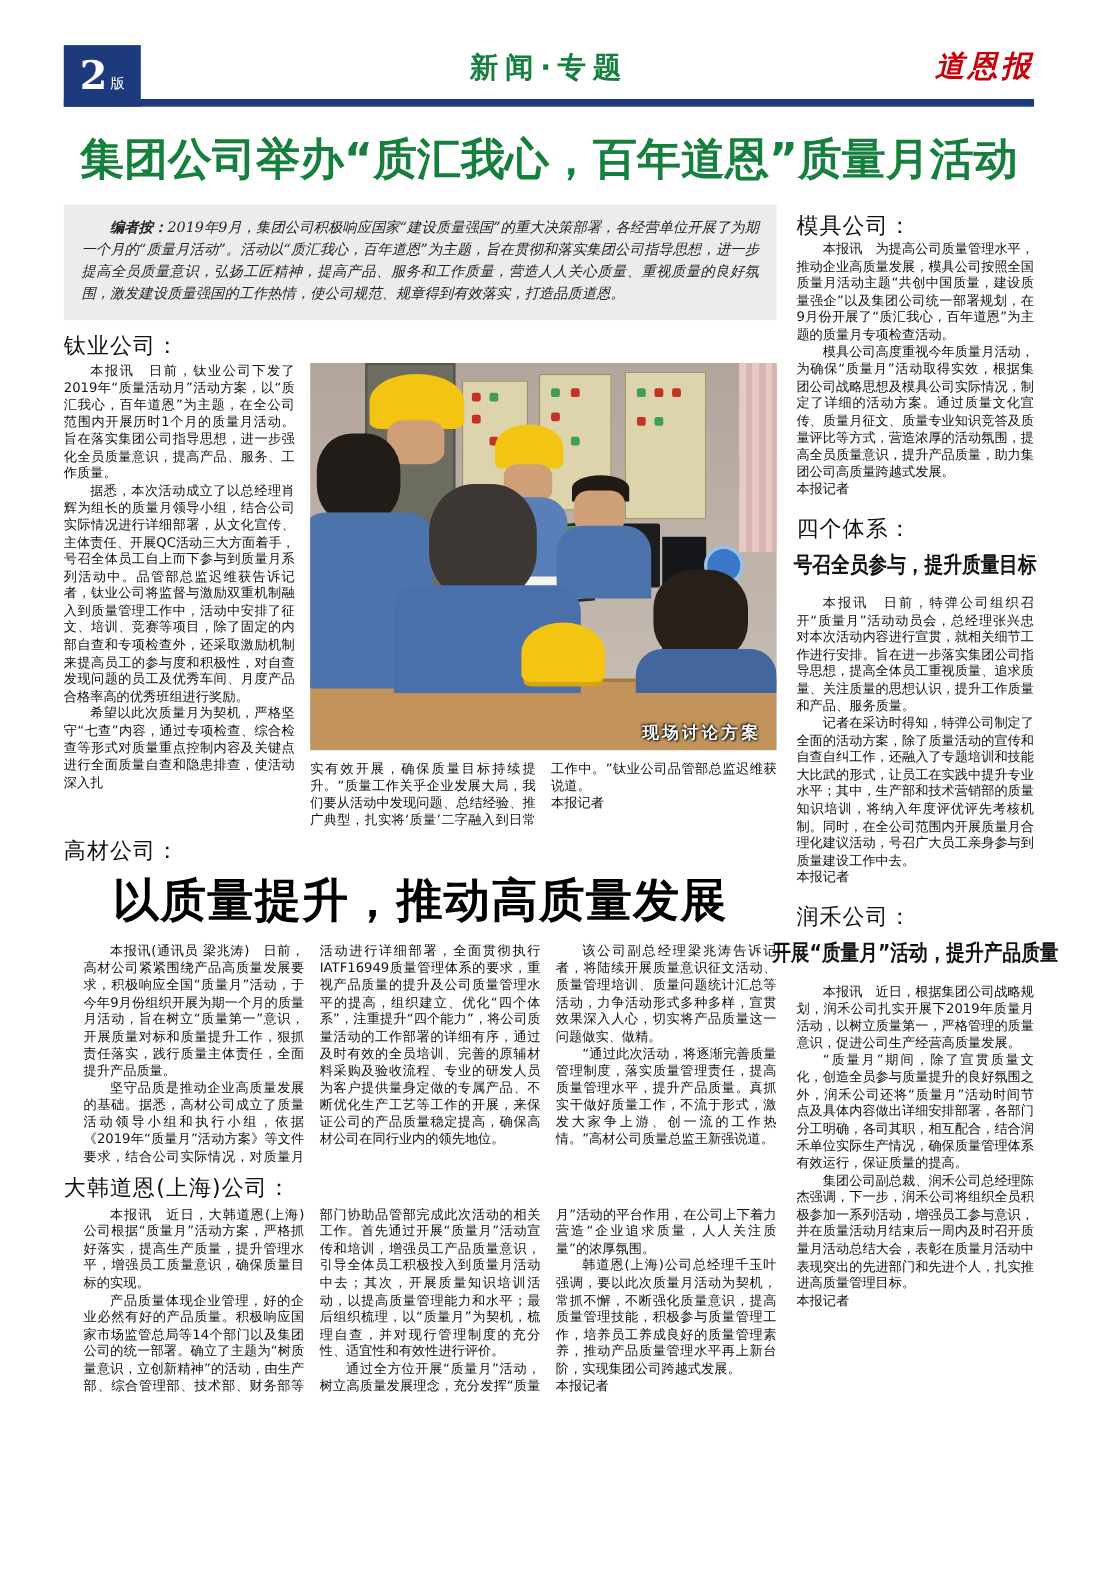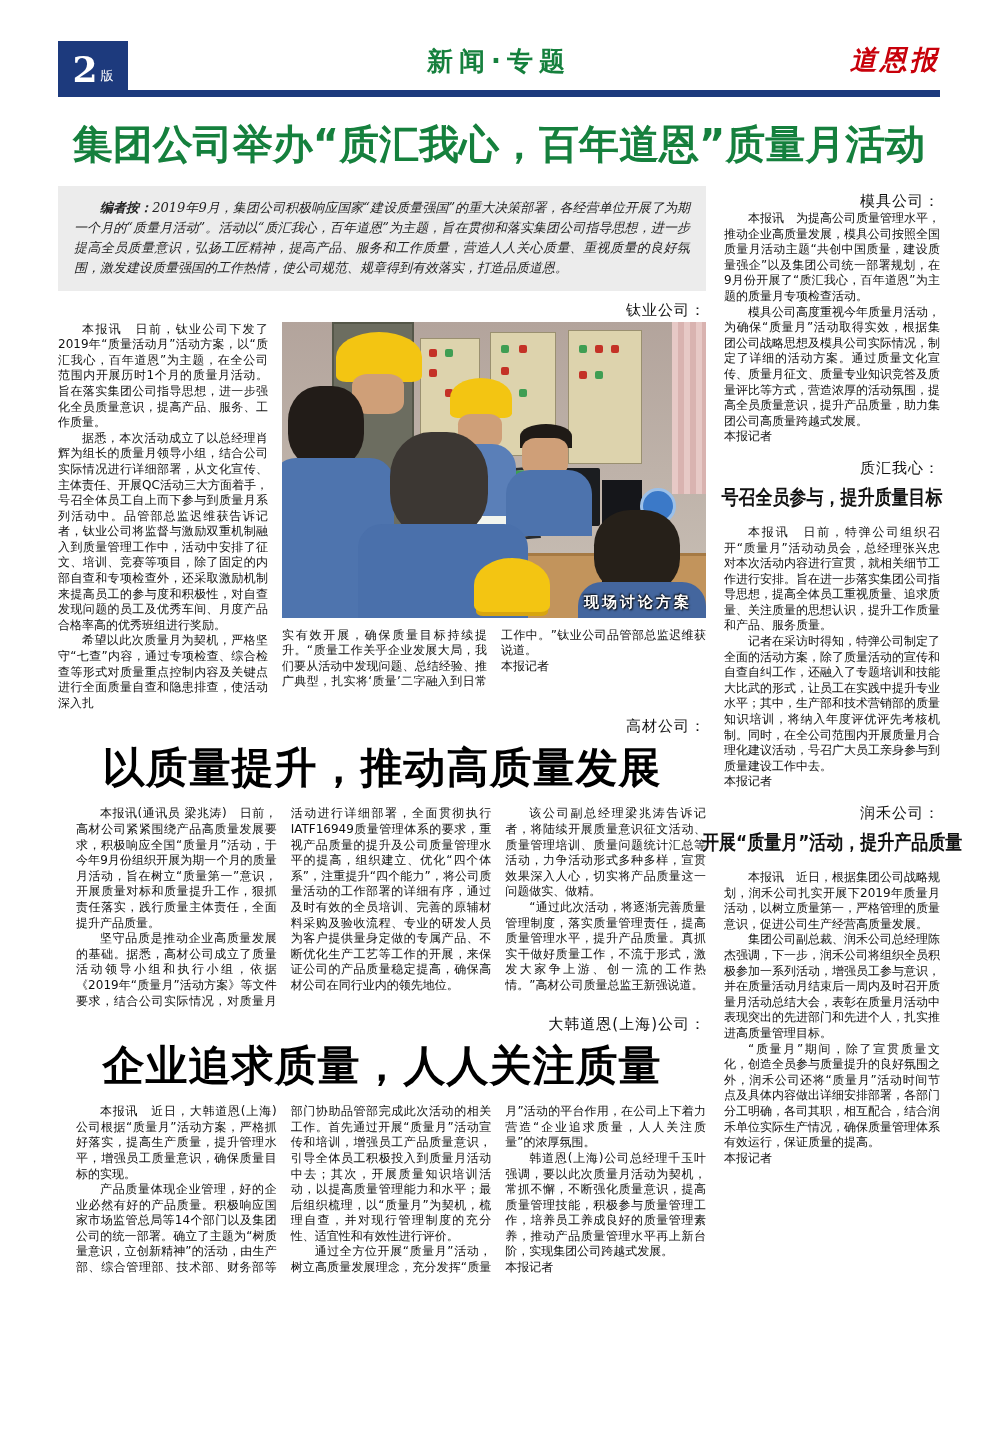--- a/index.html
+++ b/index.html
@@ -21,21 +21,21 @@
   .content{display:grid;grid-template-columns:648px 216px;column-gap:18px;}
   .col-main{min-width:0;}
   .col-side{min-width:0;}
 
   
   .editor-note{background:#ececec;padding:12px 16px;margin-bottom:10px;}
   .editor-note p{margin:0;font-family:"DejaVu Serif","Liberation Serif",serif;font-style:italic;font-size:13px;line-height:1.55;color:#222;text-align:justify;text-indent:2em;}
   .editor-note strong{font-weight:700;}
 
   
-  .kicker{font-size:15px;color:#111;margin:6px 0 0 0;letter-spacing:1px;text-align:right;}
+  .kicker{font-size:20px;color:#111;margin:6px 0 0 0;letter-spacing:1px;}
   .main-headline-lg{text-align:center;font-size:42px;font-weight:900;color:#000;margin:4px 0 10px 0;letter-spacing:1px;white-space:nowrap;}
   .body-text p{margin:0;font-size:12px;line-height:1.3;text-align:justify;text-indent:2em;color:#101010;}
   .byline{text-align:right;font-size:12.5px;margin-top:6px;padding-right:6px;text-indent:0 !important;}
 
   
   .tiye-body{display:flex;gap:14px;margin-top:2px;}
   .tiye-col1{width:210px;flex:0 0 210px;}
   .tiye-right{flex:1;min-width:0;}
   .tiye-cont{column-count:2;column-gap:14px;margin-top:10px;}
   .tiye-cont p{text-indent:0;}
@@ -43,21 +43,21 @@
   
   .cols3{column-count:3;column-gap:14px;margin-top:4px;margin-left:18px;}
 
   
   .side-article{margin-bottom:14px;}
   .side-headline{display:flex;justify-content:center;margin:6px 0 14px 0;}
   .side-headline span{font-size:20px;font-weight:900;white-space:nowrap;display:inline-block;transform:scaleX(0.85);transform-origin:center;letter-spacing:0px;}
   .side-article .body-text p{font-size:12px;line-height:1.3;}
 
   
-  .photo{position:relative;width:100%;height:296px;margin:0;overflow:hidden;background:linear-gradient(#b3a49c,#c9c0b6);}
+  .photo{position:relative;width:100%;height:352px;margin:0;overflow:hidden;background:linear-gradient(#b3a49c,#c9c0b6);}
   .photo *{position:absolute;}
   .ph-cabinet{left:50px;top:0;width:78px;height:208px;background:#6c6d60;border:2px solid #555749;}
   .ph-panel{background:#ddd3ad;border:1px solid #9a9070;}
   .ph-panel.a{left:138px;top:16px;width:58px;height:110px;}
   .ph-panel.b{left:208px;top:10px;width:64px;height:122px;}
   .ph-panel.c{left:286px;top:8px;width:72px;height:132px;}
   .ph-dot{width:8px;height:8px;border-radius:2px;}
   .ph-red{background:#c43226;}
   .ph-green{background:#3f9e53;}
   .ph-curtain{right:0;top:0;width:34px;height:172px;background:repeating-linear-gradient(90deg,#e7c9c6 0 6px,#d9b3b0 6px 12px);}
@@ -181,21 +181,20 @@
         <div class="cols3 body-text">
           <p>本报讯(通讯员 梁兆涛)　日前，高材公司紧紧围绕产品高质量发展要求，积极响应全国“质量月”活动，于今年9月份组织开展为期一个月的质量月活动，旨在树立“质量第一”意识，开展质量对标和质量提升工作，狠抓责任落实，践行质量主体责任，全面提升产品质量。</p>
           <p>坚守品质是推动企业高质量发展的基础。据悉，高材公司成立了质量活动领导小组和执行小组，依据《2019年“质量月”活动方案》等文件要求，结合公司实际情况，对质量月活动进行详细部署，全面贯彻执行IATF16949质量管理体系的要求，重视产品质量的提升及公司质量管理水平的提高，组织建立、优化“四个体系”，注重提升“四个能力”，将公司质量活动的工作部署的详细有序，通过及时有效的全员培训、完善的原辅材料采购及验收流程、专业的研发人员为客户提供量身定做的专属产品、不断优化生产工艺等工作的开展，来保证公司的产品质量稳定提高，确保高材公司在同行业内的领先地位。</p>
           <p>该公司副总经理梁兆涛告诉记者，将陆续开展质量意识征文活动、质量管理培训、质量问题统计汇总等活动，力争活动形式多种多样，宣贯效果深入人心，切实将产品质量这一问题做实、做精。</p>
           <p>“通过此次活动，将逐渐完善质量管理制度，落实质量管理责任，提高质量管理水平，提升产品质量。真抓实干做好质量工作，不流于形式，激发大家争上游、创一流的工作热情。”高材公司质量总监王新强说道。</p>
         </div>
       </article>
 
       <article>
         <p class="kicker">大韩道恩(上海)公司：</p>
-        <h2 class="main-headline-lg">企业追求质量，人人关注质量</h2>
         <div class="cols3 body-text">
           <p>本报讯　近日，大韩道恩(上海)公司根据“质量月”活动方案，严格抓好落实，提高生产质量，提升管理水平，增强员工质量意识，确保质量目标的实现。</p>
           <p>产品质量体现企业管理，好的企业必然有好的产品质量。积极响应国家市场监管总局等14个部门以及集团公司的统一部署。确立了主题为“树质量意识，立创新精神”的活动，由生产部、综合管理部、技术部、财务部等部门协助品管部完成此次活动的相关工作。首先通过开展“质量月”活动宣传和培训，增强员工产品质量意识，引导全体员工积极投入到质量月活动中去；其次，开展质量知识培训活动，以提高质量管理能力和水平；最后组织梳理，以“质量月”为契机，梳理自查，并对现行管理制度的充分性、适宜性和有效性进行评价。</p>
           <p>通过全方位开展“质量月”活动，树立高质量发展理念，充分发挥“质量月”活动的平台作用，在公司上下着力营造“企业追求质量，人人关注质量”的浓厚氛围。</p>
           <p>韩道恩(上海)公司总经理千玉叶强调，要以此次质量月活动为契机，常抓不懈，不断强化质量意识，提高质量管理技能，积极参与质量管理工作，培养员工养成良好的质量管理素养，推动产品质量管理水平再上新台阶，实现集团公司跨越式发展。</p>
           <p class="byline">本报记者</p>
         </div>
       </article>
 
     </div>
@@ -205,40 +204,40 @@
       <article class="side-article">
         <p class="kicker">模具公司：</p>
         <div class="body-text">
           <p>本报讯　为提高公司质量管理水平，推动企业高质量发展，模具公司按照全国质量月活动主题“共创中国质量，建设质量强企”以及集团公司统一部署规划，在9月份开展了“质汇我心，百年道恩”为主题的质量月专项检查活动。</p>
           <p>模具公司高度重视今年质量月活动，为确保“质量月”活动取得实效，根据集团公司战略思想及模具公司实际情况，制定了详细的活动方案。通过质量文化宣传、质量月征文、质量专业知识竞答及质量评比等方式，营造浓厚的活动氛围，提高全员质量意识，提升产品质量，助力集团公司高质量跨越式发展。</p>
           <p class="byline">本报记者</p>
         </div>
       </article>
 
       <article class="side-article">
-        <p class="kicker">质汇我心：</p>
+        <p class="kicker">四个体系：</p>
         <h3 class="side-headline">
             <span>号召全员参与，提升质量目标</span>
           </h3>
         <div class="body-text">
           <p>本报讯　日前，特弹公司组织召开“质量月”活动动员会，总经理张兴忠对本次活动内容进行宣贯，就相关细节工作进行安排。旨在进一步落实集团公司指导思想，提高全体员工重视质量、追求质量、关注质量的思想认识，提升工作质量和产品、服务质量。</p>
           <p>记者在采访时得知，特弹公司制定了全面的活动方案，除了质量活动的宣传和自查自纠工作，还融入了专题培训和技能大比武的形式，让员工在实践中提升专业水平；其中，生产部和技术营销部的质量知识培训，将纳入年度评优评先考核机制。同时，在全公司范围内开展质量月合理化建议活动，号召广大员工亲身参与到质量建设工作中去。</p>
           <p class="byline">本报记者</p>
         </div>
       </article>
 
       <article class="side-article">
         <p class="kicker">润禾公司：</p>
         <h3 class="side-headline">
             <span>开展“质量月”活动，提升产品质量</span>
           </h3>
         <div class="body-text">
           <p>本报讯　近日，根据集团公司战略规划，润禾公司扎实开展下2019年质量月活动，以树立质量第一，严格管理的质量意识，促进公司生产经营高质量发展。</p>
+          <p>“质量月”期间，除了宣贯质量文化，创造全员参与质量提升的良好氛围之外，润禾公司还将“质量月”活动时间节点及具体内容做出详细安排部署，各部门分工明确，各司其职，相互配合，结合润禾单位实际生产情况，确保质量管理体系有效运行，保证质量的提高。</p>
           <p>集团公司副总裁、润禾公司总经理陈杰强调，下一步，润禾公司将组织全员积极参加一系列活动，增强员工参与意识，并在质量活动月结束后一周内及时召开质量月活动总结大会，表彰在质量月活动中表现突出的先进部门和先进个人，扎实推进高质量管理目标。</p>
-          <p>“质量月”期间，除了宣贯质量文化，创造全员参与质量提升的良好氛围之外，润禾公司还将“质量月”活动时间节点及具体内容做出详细安排部署，各部门分工明确，各司其职，相互配合，结合润禾单位实际生产情况，确保质量管理体系有效运行，保证质量的提高。</p>
           <p class="byline">本报记者</p>
         </div>
       </article>
 
     </aside>
 
   </div>
 </div>
 
 </body></html>

